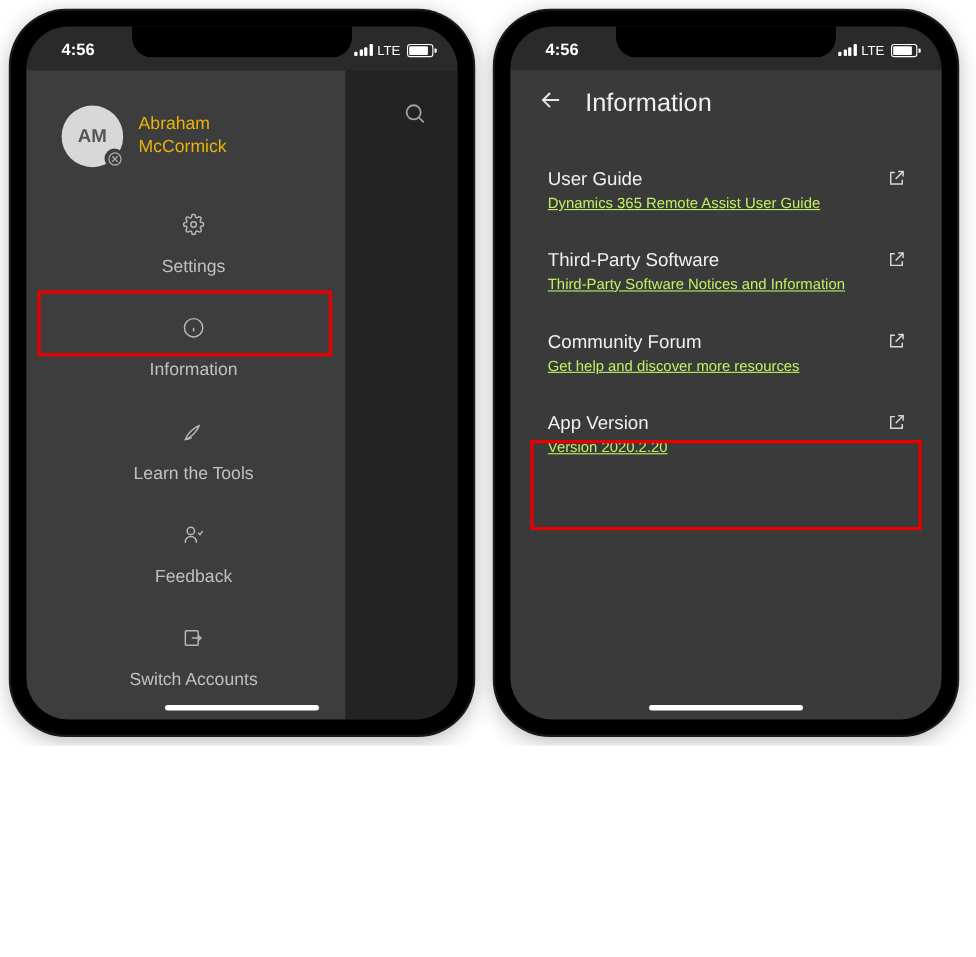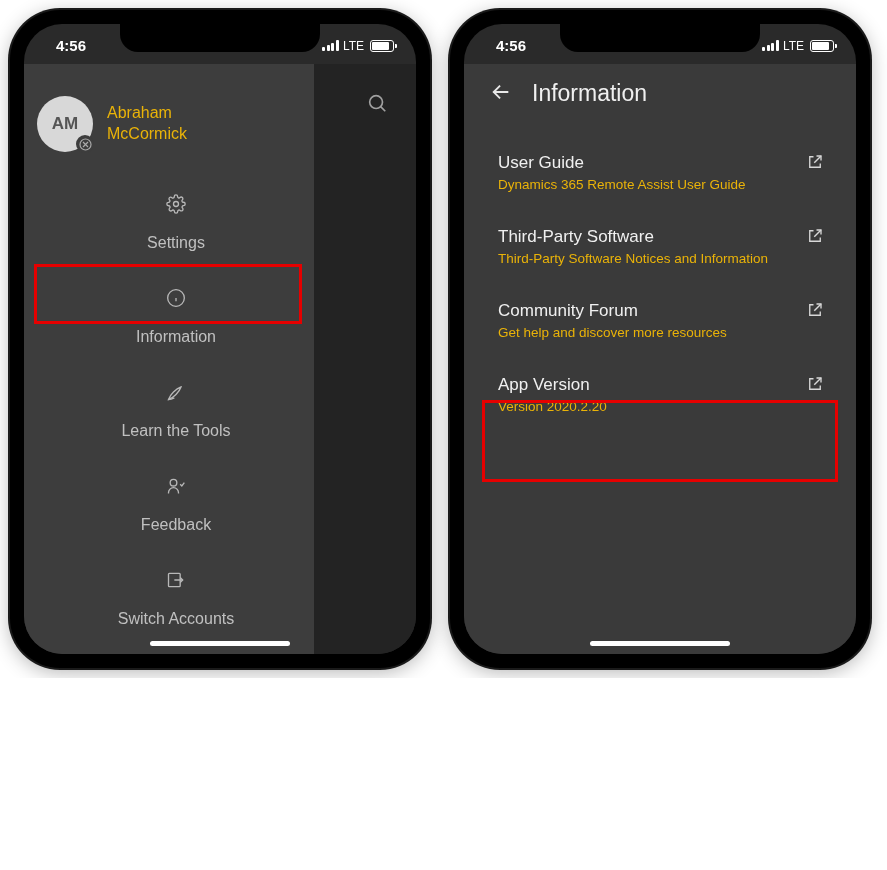--- a/index.html
+++ b/index.html
@@ -86,21 +86,21 @@
   }
   .backdrop {
     flex:1;
     background: #232323;
     display:flex;
     justify-content:flex-end;
     padding: 28px 28px 0 0;
   }
   .search-circle { color:#a0a0a0; }
   .profile {
-    display:flex; align-items:center; gap:14px; padding: 12px 20px 24px 13px;
+    display:flex; align-items:center; gap:14px; padding: 12px 20px 24px 32px;
   }
   .avatar {
     width:56px; height:56px; border-radius:50%; background:#d8d8d8; color:#555;
     display:flex; align-items:center; justify-content:center; font-size:17px; font-weight:600;
     position:relative;
   }
   .avatar-badge {
     position:absolute; bottom:-1px; right:-1px; width:18px; height:18px; border-radius:50%;
     background:#3d3d3d; display:flex; align-items:center; justify-content:center;
   }
@@ -125,21 +125,21 @@
     color:#fff;
   }
   .info-title { font-size:23px; font-weight:400; color:#f0f0f0; }
   .info-list { padding: 10px 0; }
   .info-item {
     display:flex; align-items:flex-start; padding: 16px 32px 16px 34px; gap:16px;
     cursor:pointer; position:relative;
   }
   .info-text { flex:1; }
   .info-item-title { color:#f0f0f0; font-size:17px; font-weight:400; margin-bottom:3px; }
-  .info-item-sub { color:#eab308; font-size:13.5px; line-height:1.4; }
+  .info-item-sub { color:#bef264; font-size:13.5px; line-height:1.4;text-decoration:underline; }
   .ext-icon { color:#d8d8d8; }
 </style>
 </head>
 <body>
 
 <div class="phone">
   <div class="screen">
     <div class="status-bar">
       <span>4:56</span>
       <div class="status-right">

